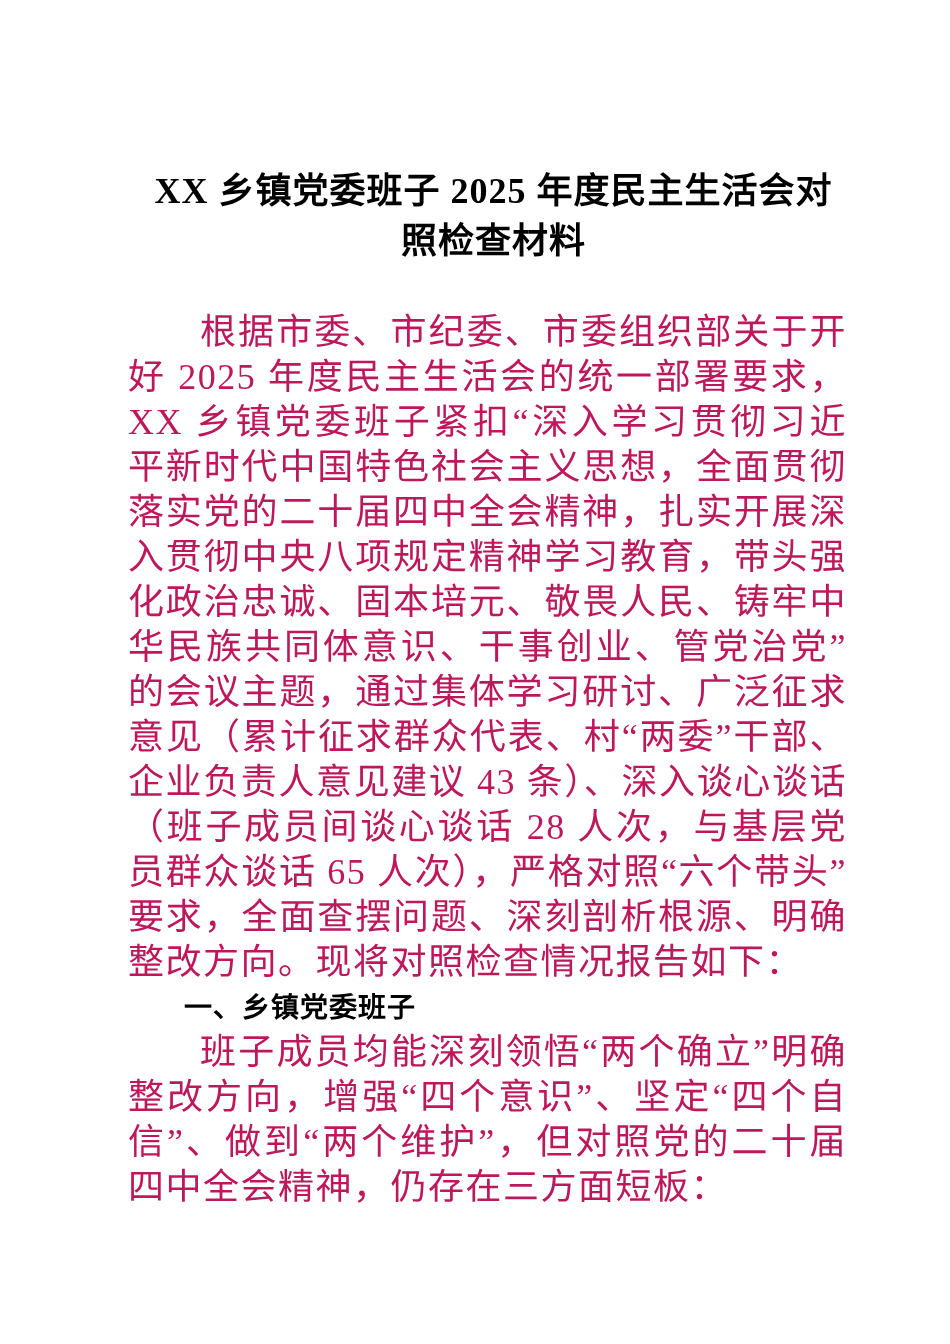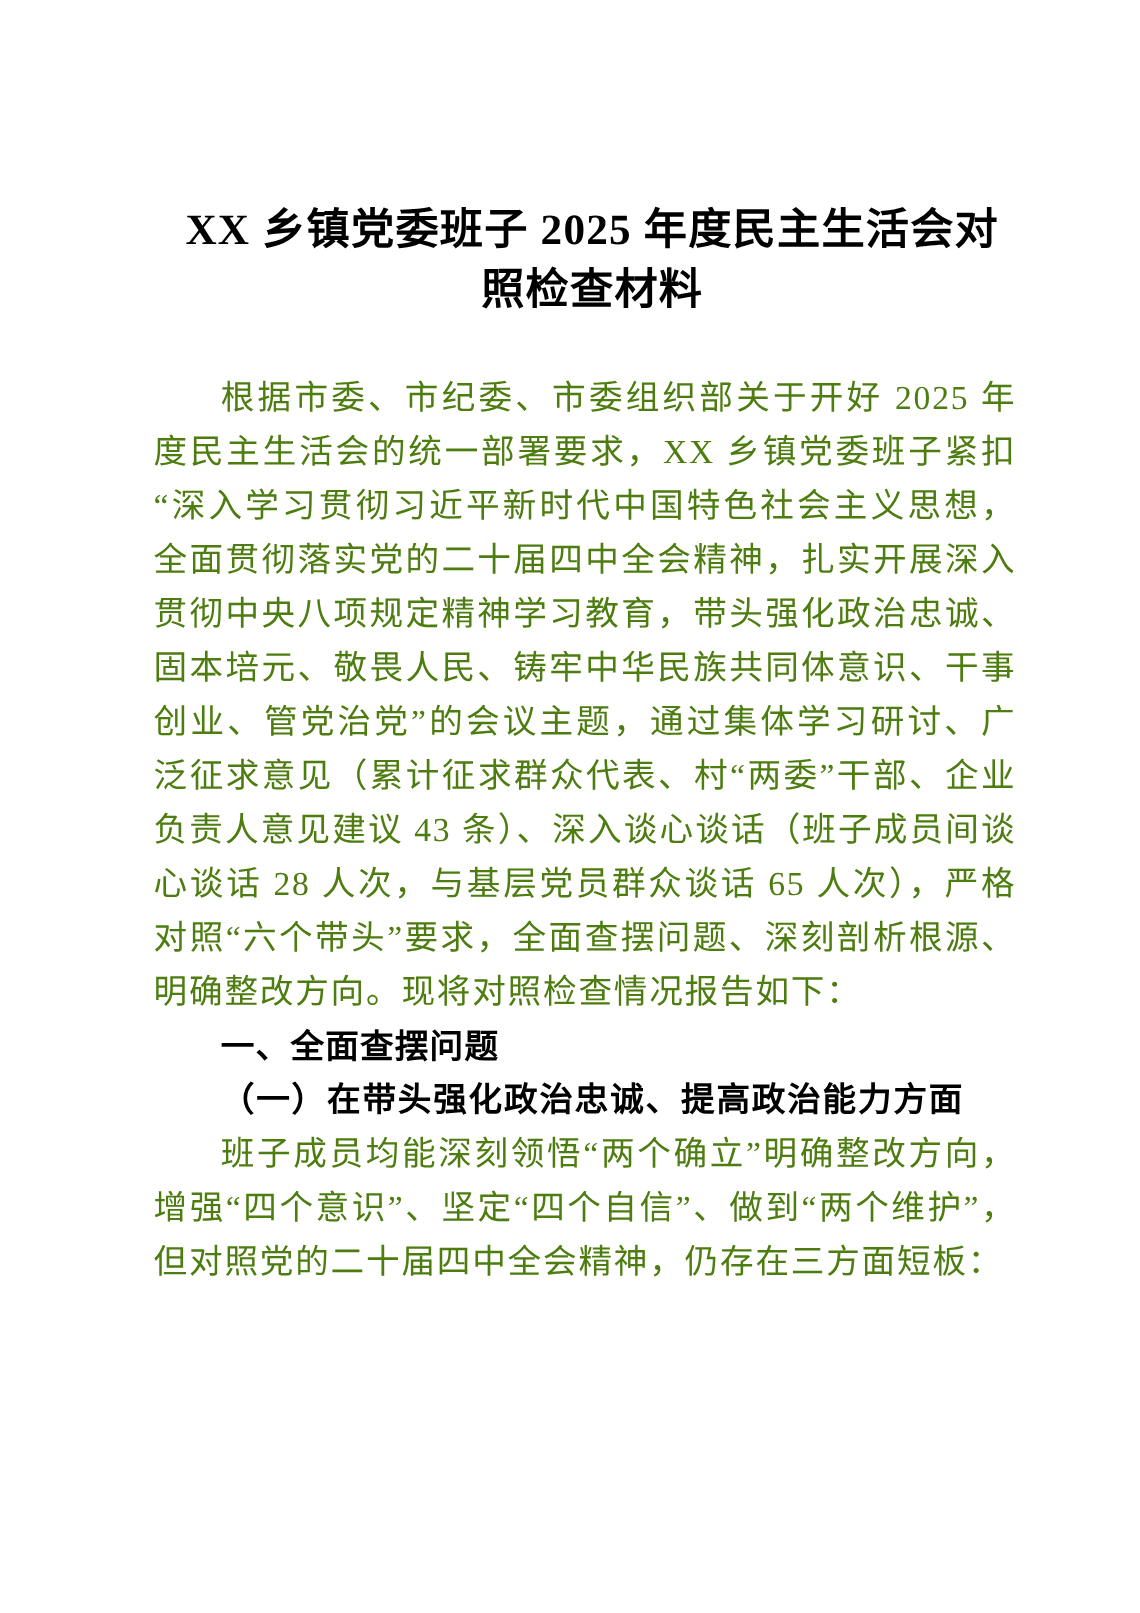--- a/index.html
+++ b/index.html
@@ -27,27 +27,27 @@
     font-size: 36px;
     font-weight: bold;
     line-height: 50px;
     text-align: center;
     letter-spacing: 1px;
     color: #000000;
   }
   .para {
     margin: 0;
     font-family: "Liberation Serif", serif;
-    font-size: 28px;
+    font-size: 36px;
     font-weight: normal;
     line-height: 45px;
     text-align: justify;
     text-indent: 2em;
     letter-spacing: 1.5px;
-    color: #4d7c0f;
+    color: #be185d;
   }
   .heading-1 {
     margin: 0;
     font-family: "Liberation Sans", sans-serif;
     font-size: 28px;
     font-weight: bold;
     line-height: 45px;
     text-indent: 2em;
     letter-spacing: 1px;
     color: #000000;
@@ -64,19 +64,18 @@
   }
 </style>
 </head>
 <body>
 
 <div class="page">
   <h1 class="doc-title">XX 乡镇党委班子 2025 年度民主生活会对照检查材料</h1>
 
   <p class="para">根据市委、市纪委、市委组织部关于开好 2025 年度民主生活会的统一部署要求，XX 乡镇党委班子紧扣“深入学习贯彻习近平新时代中国特色社会主义思想，全面贯彻落实党的二十届四中全会精神，扎实开展深入贯彻中央八项规定精神学习教育，带头强化政治忠诚、固本培元、敬畏人民、铸牢中华民族共同体意识、干事创业、管党治党”的会议主题，通过集体学习研讨、广泛征求意见（累计征求群众代表、村“两委”干部、企业负责人意见建议 43 条）、深入谈心谈话（班子成员间谈心谈话 28 人次，与基层党员群众谈话 65 人次），严格对照“六个带头”要求，全面查摆问题、深刻剖析根源、明确整改方向。现将对照检查情况报告如下：</p>
 
-  <h2 class="heading-1">一、全面查摆问题</h2>
+  <h2 class="heading-1">一、乡镇党委班子</h2>
 
 
-  <h3 class="heading-2">（一）在带头强化政治忠诚、提高政治能力方面</h3>
 
   <p class="para">班子成员均能深刻领悟“两个确立”明确整改方向，增强“四个意识”、坚定“四个自信”、做到“两个维护”，但对照党的二十届四中全会精神，仍存在三方面短板：</p>
 </div>
 
 </body></html>

